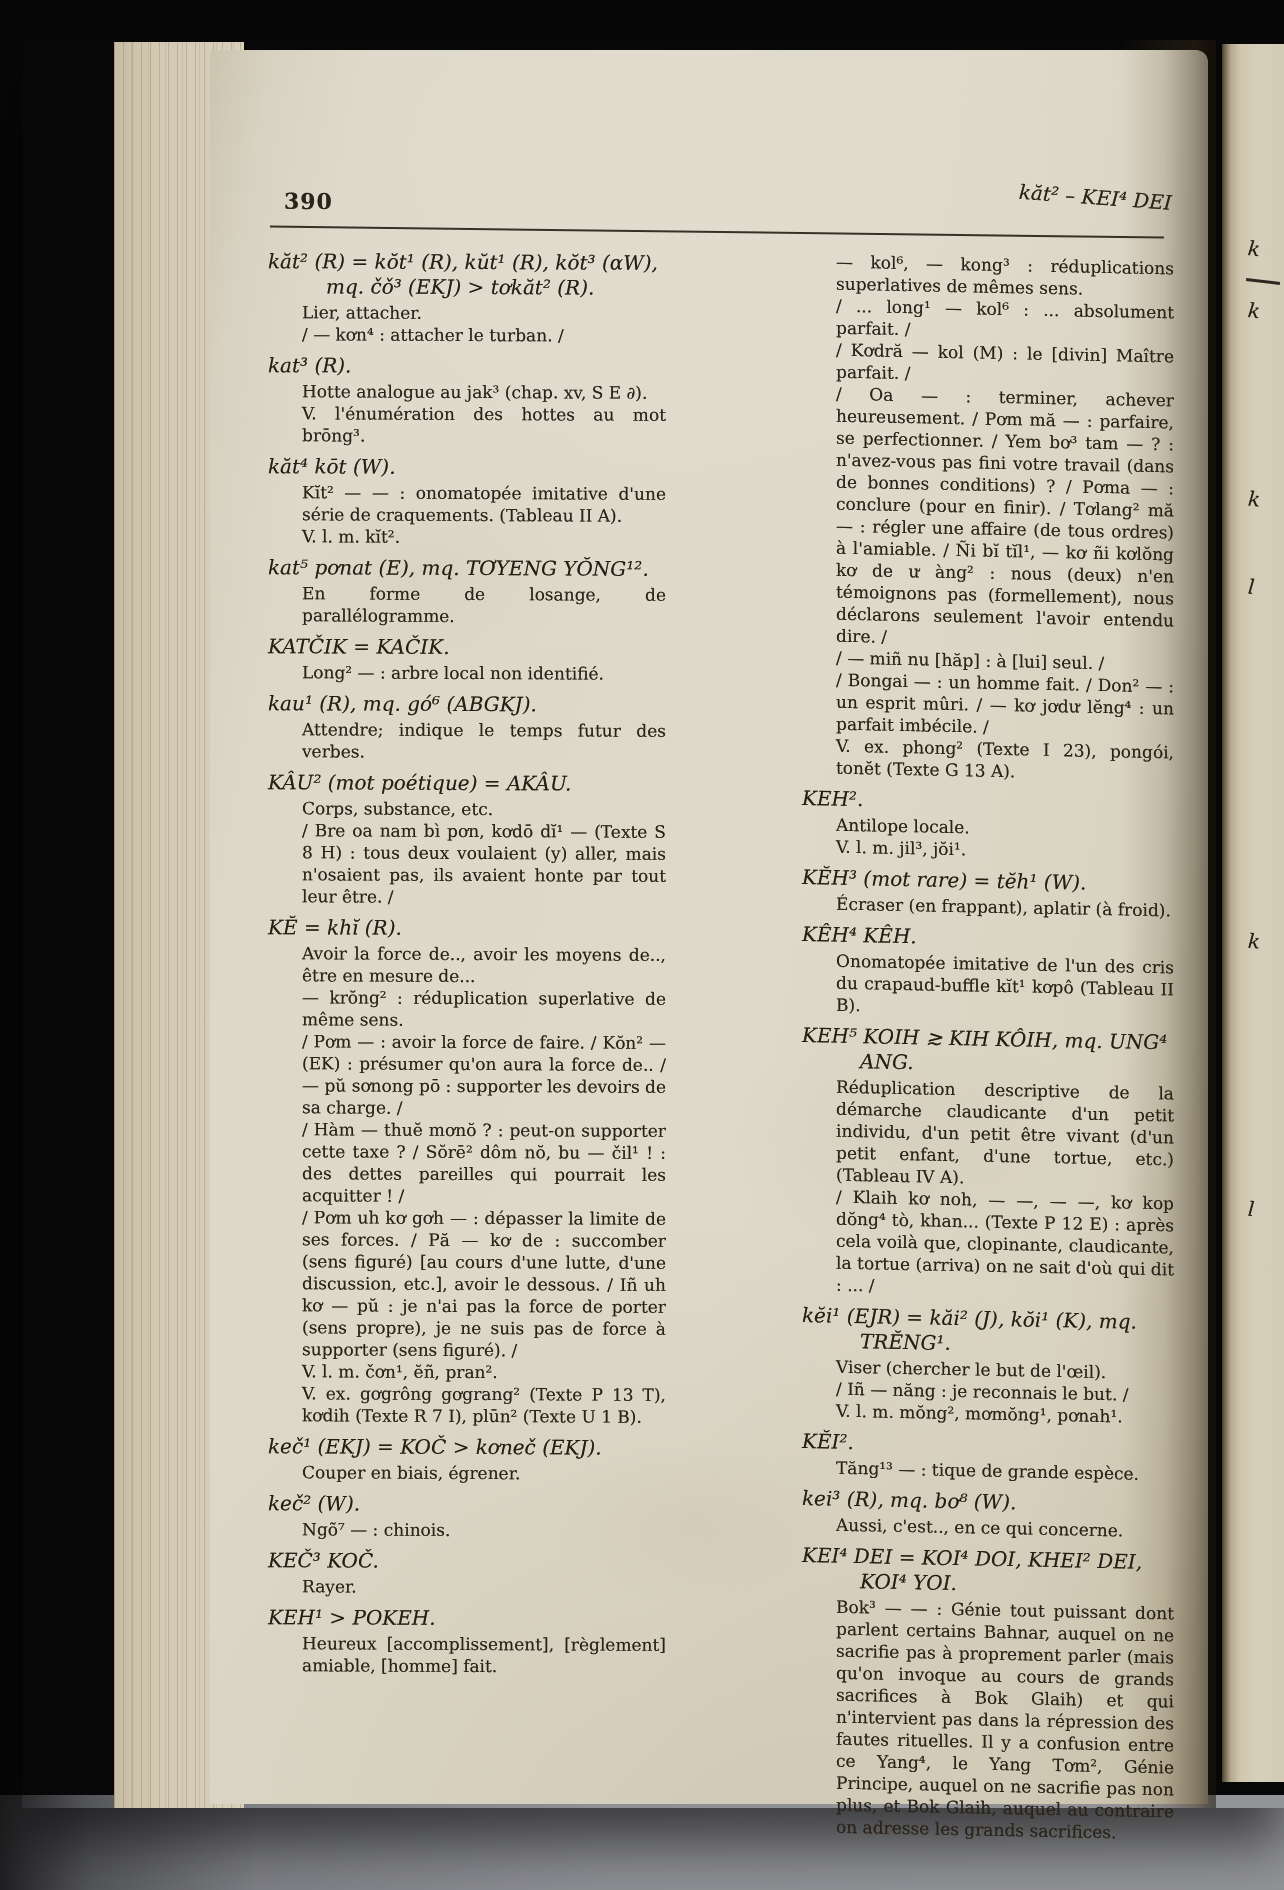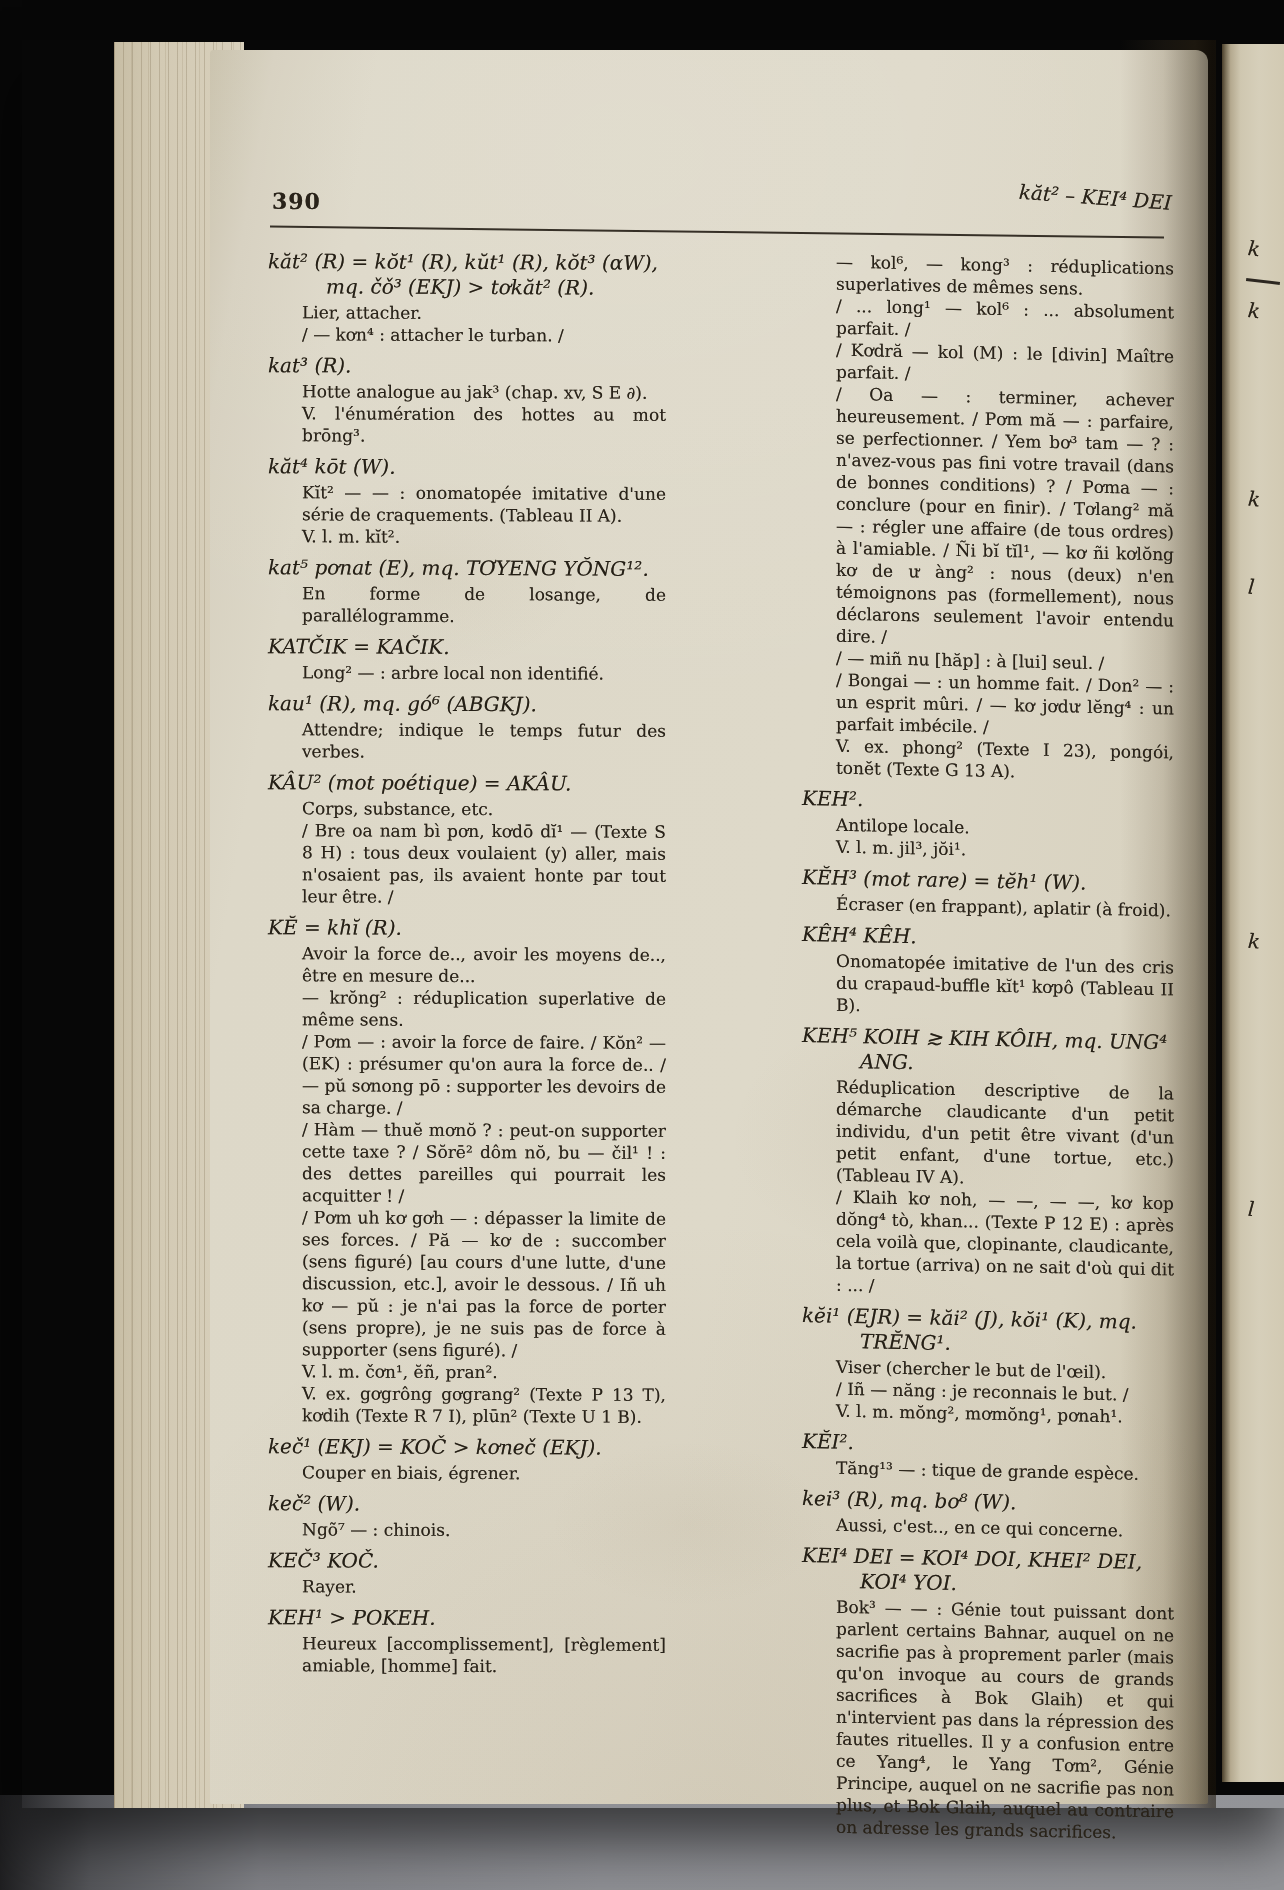--- a/index.html
+++ b/index.html
@@ -68,21 +68,21 @@
     position:absolute;inset:0;pointer-events:none;
     background:
       radial-gradient(220px 140px at 22% 30%, rgba(124,104,70,.05), rgba(0,0,0,0) 70%),
       radial-gradient(260px 180px at 70% 62%, rgba(124,104,70,.05), rgba(0,0,0,0) 70%),
       radial-gradient(200px 120px at 48% 84%, rgba(124,104,70,.05), rgba(0,0,0,0) 70%);
   }
 
   
   .ink{color:#29231a;text-shadow:0 0 .4px rgba(46,35,18,.55);}
   .page-number{
-    position:absolute;left:272px;top:188px;font-size:22px;font-weight:600;
+    position:absolute;left:284px;top:188px;font-size:22px;font-weight:600;
     letter-spacing:1px;transform:skewY(.3deg);text-align:center;
   }
   .running-head{
     position:absolute;left:928px;top:182px;width:244px;text-align:right;
     font-style:italic;font-size:20px;transform:rotate(4.2deg);
   }
   .header-rule{
     position:absolute;left:270px;top:231px;width:894px;height:2px;
     background:#363027;transform:skewY(.7deg);
   }

